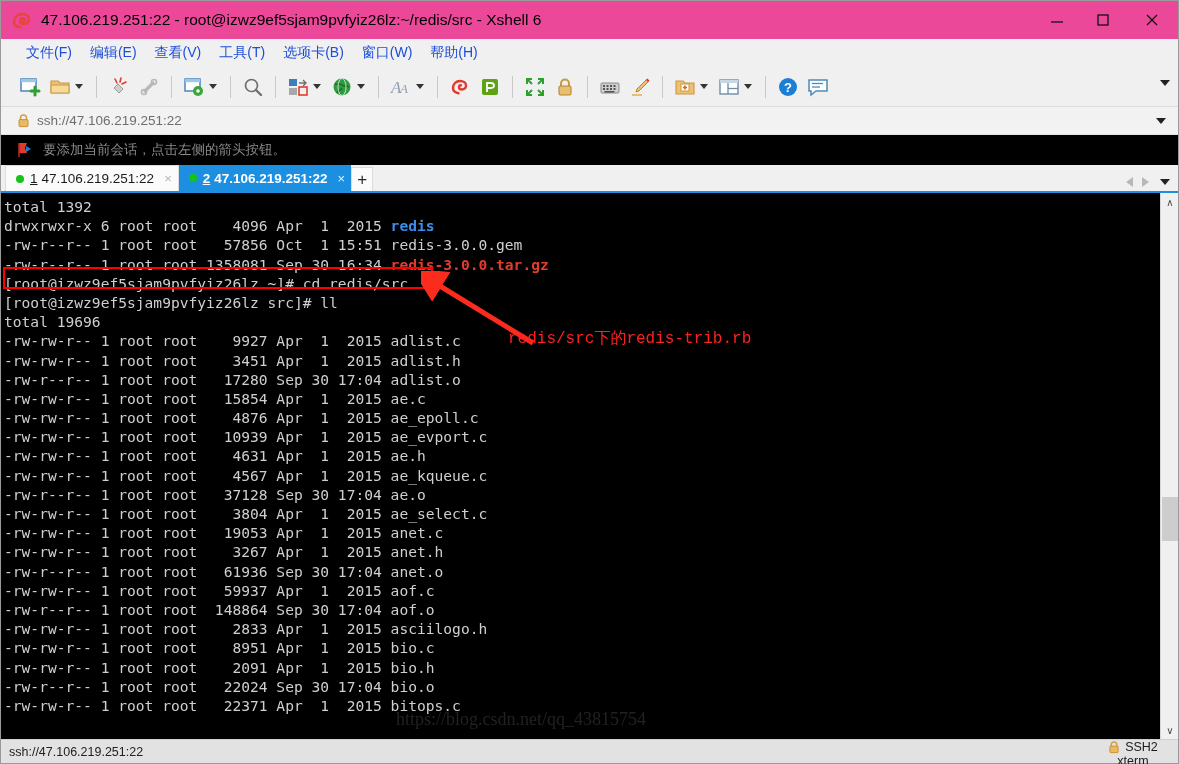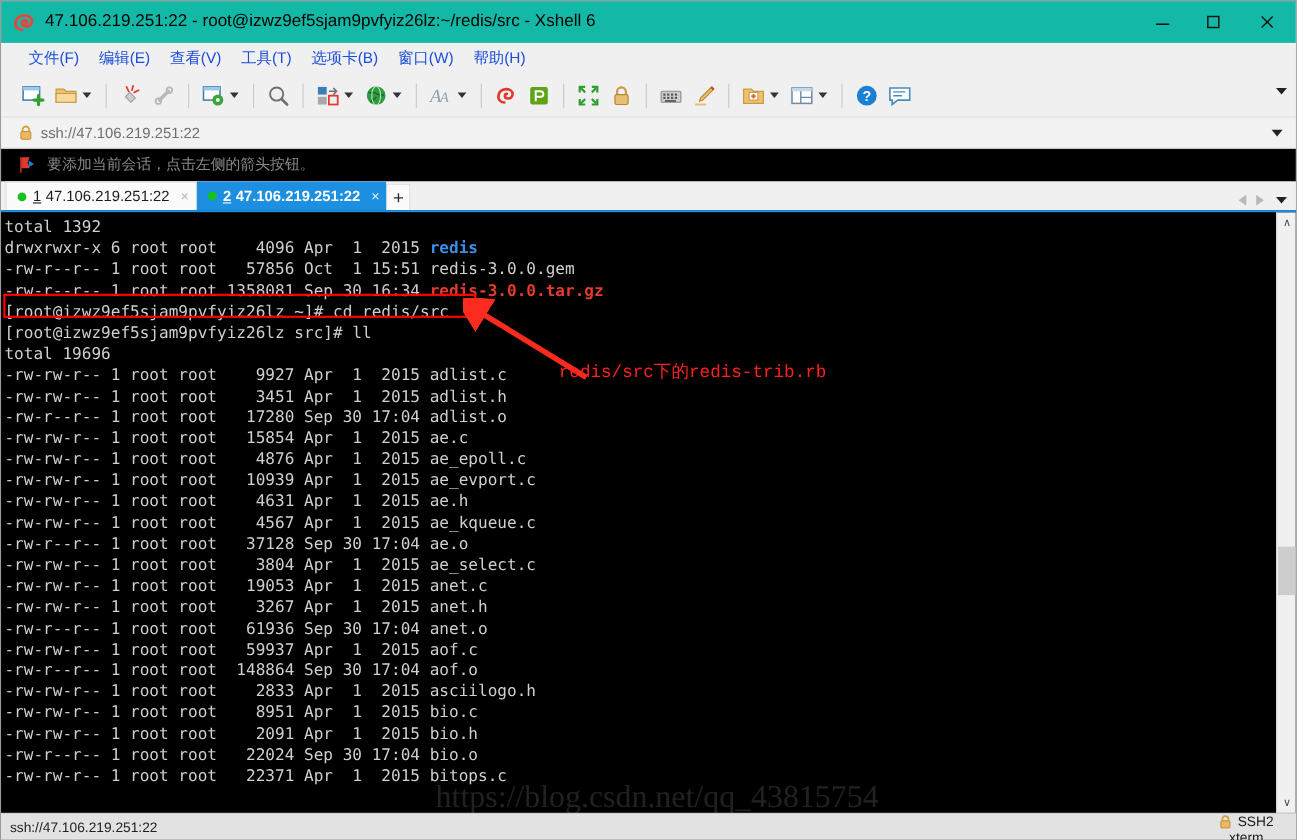--- a/index.html
+++ b/index.html
@@ -15,21 +15,21 @@
     width: 1179px; height: 764px;
     background: #f0f0f0;
     display: flex;
     flex-direction: column;
     border: 1px solid #9a9a9a;
   }
 
   
   .titlebar {
     height: 38px;
-    background: #14b8a6;
+    background: #ec4899;
     display: flex;
     align-items: center;
     flex: 0 0 38px;
     position: relative;
   }
   .titlebar-icon {
     width: 22px; height: 22px;
     margin-left: 10px; margin-right: 8px;
     position: relative;
     flex: 0 0 22px;
@@ -214,21 +214,21 @@
     border-left: 5px solid transparent;
     border-right: 5px solid transparent;
     border-top: 6px solid #222;
     margin-left: 2px;
   }
 
   
   .term-wrap {
     flex: 1 1 auto;
     display: flex;
-    background: #0f172a;
+    background: #fef9c3;
     position: relative;
     border-top: 2px solid #1c8fe0;
     overflow: hidden;
   }
   .term {
     flex: 1 1 auto;
     background: #000000;
     color: #d0d0d0;
     font-family: "DejaVu Sans Mono", "Liberation Mono", monospace;
     font-size: 14.6px;
@@ -278,21 +278,21 @@
     font-family: Liberation Mono, monospace;
     font-size: 16px;
     white-space: nowrap;
   }
   .anno-arrow { position: absolute; }
 
   
   .watermark {
     position: absolute;
     font-family: "Liberation Serif", serif;
-    font-size: 29px;
+    font-size: 18px;
     color: rgba(120,120,120,0.28);
     white-space: nowrap;
     pointer-events: none;
   }
 
   
   .statusbar {
     height: 24px;
     flex: 0 0 24px;
     background: #e2e2e2;

